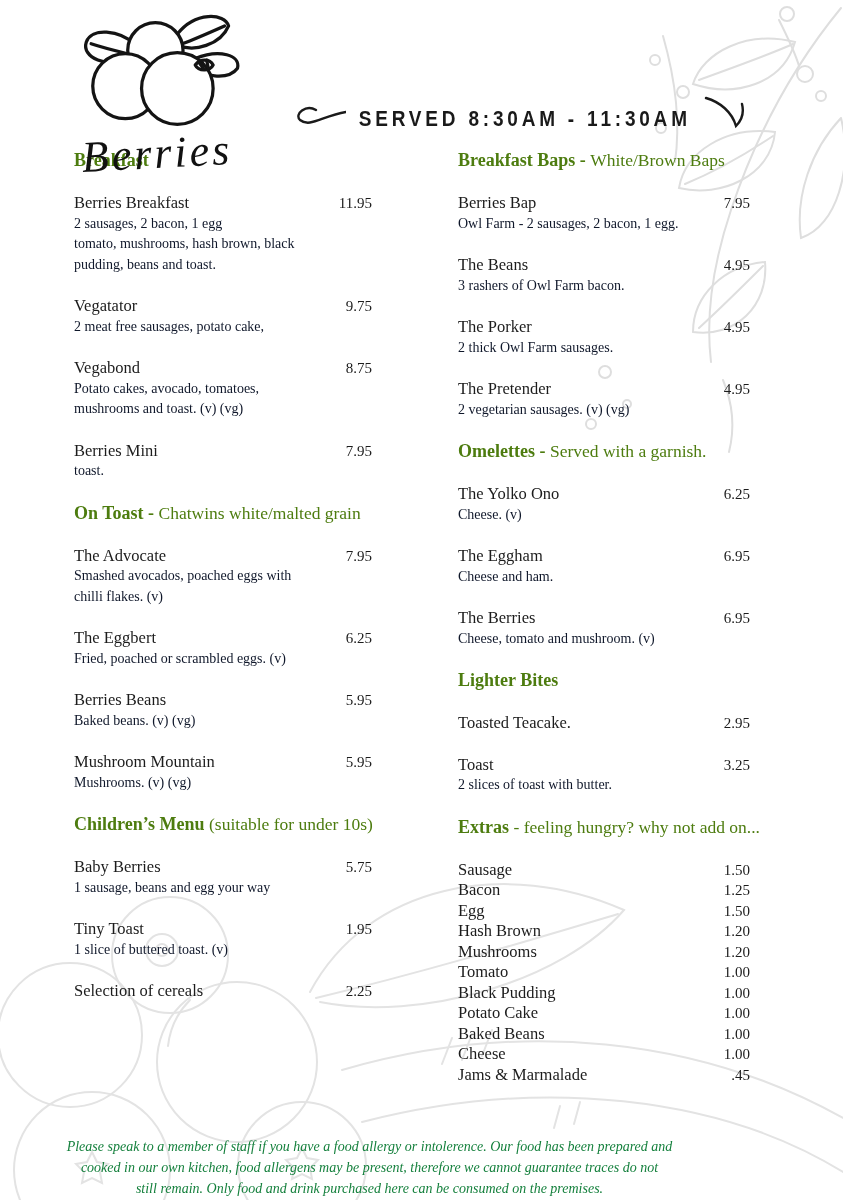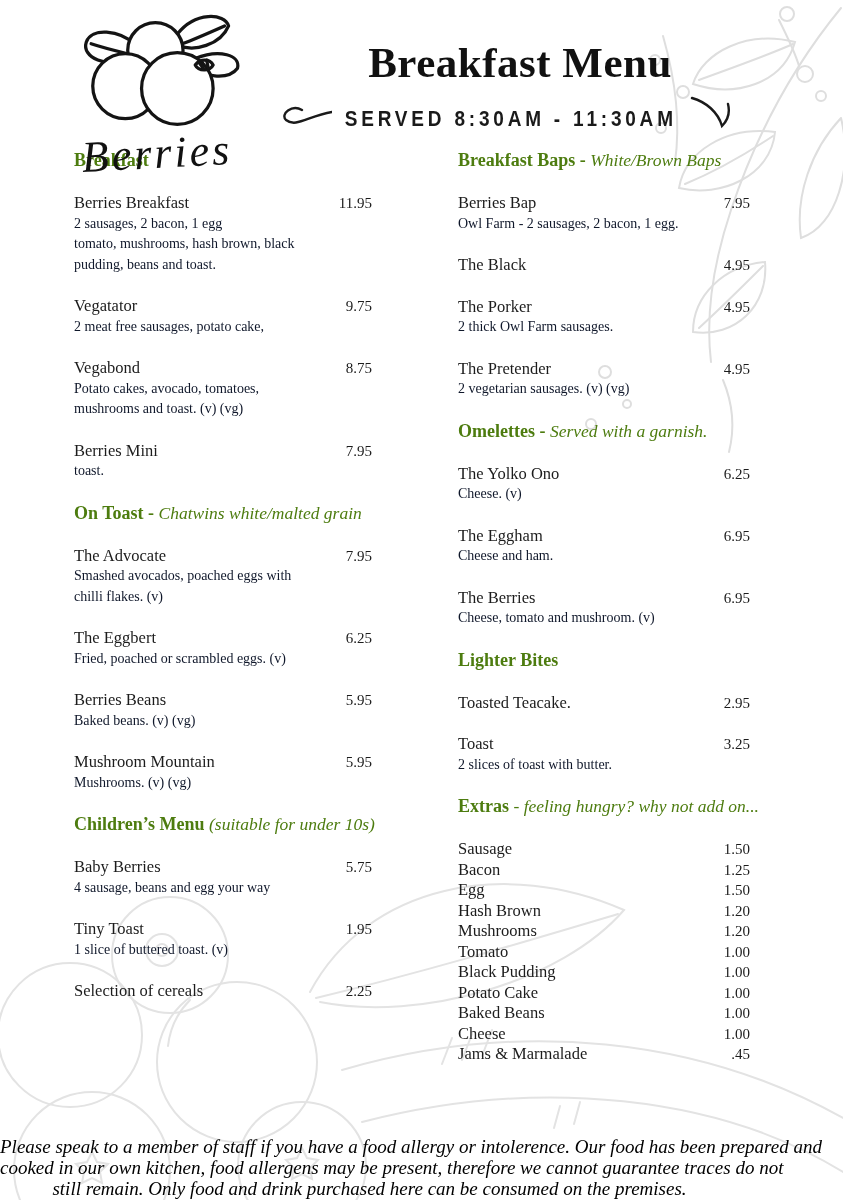--- a/index.html
+++ b/index.html
@@ -18,47 +18,47 @@
   .brand-script {
     font-family:"Liberation Serif", serif; font-style:italic; font-weight:400;
     font-size:44px; letter-spacing:3px; color:#111; transform:rotate(-3deg);
     margin-top:-6px;
   }
   .header-title {
     position:absolute; top:38px; left:270px; width:500px; text-align:center;
     font-size:43px; font-weight:700; letter-spacing:0.5px; color:#111; z-index:1;
   }
   .header-subtitle-wrap {
-    position:absolute; top:96px; left:256px; width:500px; z-index:1;
+    position:absolute; top:96px; left:270px; width:500px; z-index:1;
     display:flex; align-items:flex-end; justify-content:center; gap:4px;
   }
   .header-subtitle {
     font-family:"Liberation Sans", sans-serif; font-weight:700;
     font-size:20px; letter-spacing:4px; color:#1a1a1a;
     transform:scale(0.95,1.08); white-space:nowrap;
   }
   .swash { flex:0 0 auto; }
   
   .menu { position:absolute; top:150px; left:74px; width:700px; display:flex; z-index:1; }
   .menu-column { width:356px; }
   .menu-column + .menu-column { margin-left:28px; width:316px; }
   .section-heading { font-size:18px; font-weight:700; line-height:21px; margin-bottom:22px; white-space:nowrap; color:#4d7c0f; }
-  .section-subtitle { font-weight:400; font-style:italic; font-size:17.5px; }
+  .section-subtitle { font-weight:400; font-size:17.5px; }
   .menu-item { margin-bottom:21px; }
   .compact .menu-item { margin-bottom:0; }
   .item-row { display:flex; justify-content:space-between; align-items:baseline;gap:16px; }
   .col-left .item-row { width:298px; }
   .col-right .item-row { width:292px; }
   .item-name { font-size:16.5px; line-height:20.5px; white-space:nowrap; }
   .item-price { font-size:15px; line-height:20.5px; }
   .item-desc { font-size:14px; line-height:20.5px; white-space:nowrap; color:#0f172a; }
   
   .footer {
     position:absolute; left:0; top:1136px; width:739px; text-align:center; z-index:1;
-    font-style:italic; font-size:19px; line-height:21px; color:#000000;
+    font-style:italic; font-size:14px; line-height:21px; color:#15803d;
   }
   .footer div { white-space:nowrap; }
 </style>
 </head>
 <body>
 
 <div class="page">
 
   <svg class="decor decor-topright" width="300" height="460" viewBox="0 0 300 460">
     <g stroke="#dedede" stroke-width="2" fill="none" stroke-linecap="round">
@@ -117,21 +117,20 @@
         <circle cx="103" cy="52" r="34" fill="#ffffff"></circle>
         <circle cx="66" cy="96" r="40" fill="#ffffff"></circle>
         <circle cx="130" cy="99" r="44" fill="#ffffff"></circle>
         <path d="M152,70 c6,-8 18,-8 22,0 c-4,8 -18,8 -22,0 z"></path>
         <path d="M156,66 l6,8 M166,64 l2,10"></path>
       </g>
     </svg>
     <div class="brand-script">Berries</div>
   </div>
 
-  <div class="header-title">Breakfast Menu</div>
 
   <div class="header-subtitle-wrap">
     <svg class="swash" width="52" height="34" viewBox="0 0 52 34">
       <path d="M52,16 C28,20 16,32 6,24 C0,18 12,8 22,14" stroke="#1a1a1a" stroke-width="2.4" fill="none" stroke-linecap="round"></path>
     </svg>
     <span class="header-subtitle">SERVED 8:30AM - 11:30AM</span>
     <svg class="swash" width="42" height="34" viewBox="0 0 42 34">
       <path d="M2,2 C16,6 28,16 32,30 C38,24 40,16 38,8" stroke="#1a1a1a" stroke-width="2.4" fill="none" stroke-linecap="round"></path>
     </svg>
   </div>
@@ -209,21 +208,21 @@
           </div>
         </div>
         <div class="section">
           <div class="section-heading"><span class="section-title">Children’s Menu</span> <span class="section-subtitle">(suitable for under 10s)</span></div>
           <div>
             <div class="menu-item">
               <div class="item-row">
                 <span class="item-name">Baby Berries</span>
                 <span class="item-price">5.75</span>
               </div>
-              <div class="item-desc">4 sausage, beans and egg your way</div>
+              <div class="item-desc">1 sausage, beans and egg your way</div>
             </div>
             <div class="menu-item">
               <div class="item-row">
                 <span class="item-name">Tiny Toast</span>
                 <span class="item-price">1.95</span>
               </div>
               <div class="item-desc">1 slice of buttered toast. (v)</div>
             </div>
             <div class="menu-item">
               <div class="item-row">
@@ -240,23 +239,24 @@
           <div>
             <div class="menu-item">
               <div class="item-row">
                 <span class="item-name">Berries Bap</span>
                 <span class="item-price">7.95</span>
               </div>
               <div class="item-desc">Owl Farm - 2 sausages, 2 bacon, 1 egg.</div>
             </div>
             <div class="menu-item">
               <div class="item-row">
-                <span class="item-name">The Black</span>
+                <span class="item-name">The Beans</span>
                 <span class="item-price">4.95</span>
               </div>
+              <div class="item-desc">3 rashers of Owl Farm bacon.</div>
             </div>
             <div class="menu-item">
               <div class="item-row">
                 <span class="item-name">The Porker</span>
                 <span class="item-price">4.95</span>
               </div>
               <div class="item-desc">2 thick Owl Farm sausages.</div>
             </div>
             <div class="menu-item">
               <div class="item-row">

